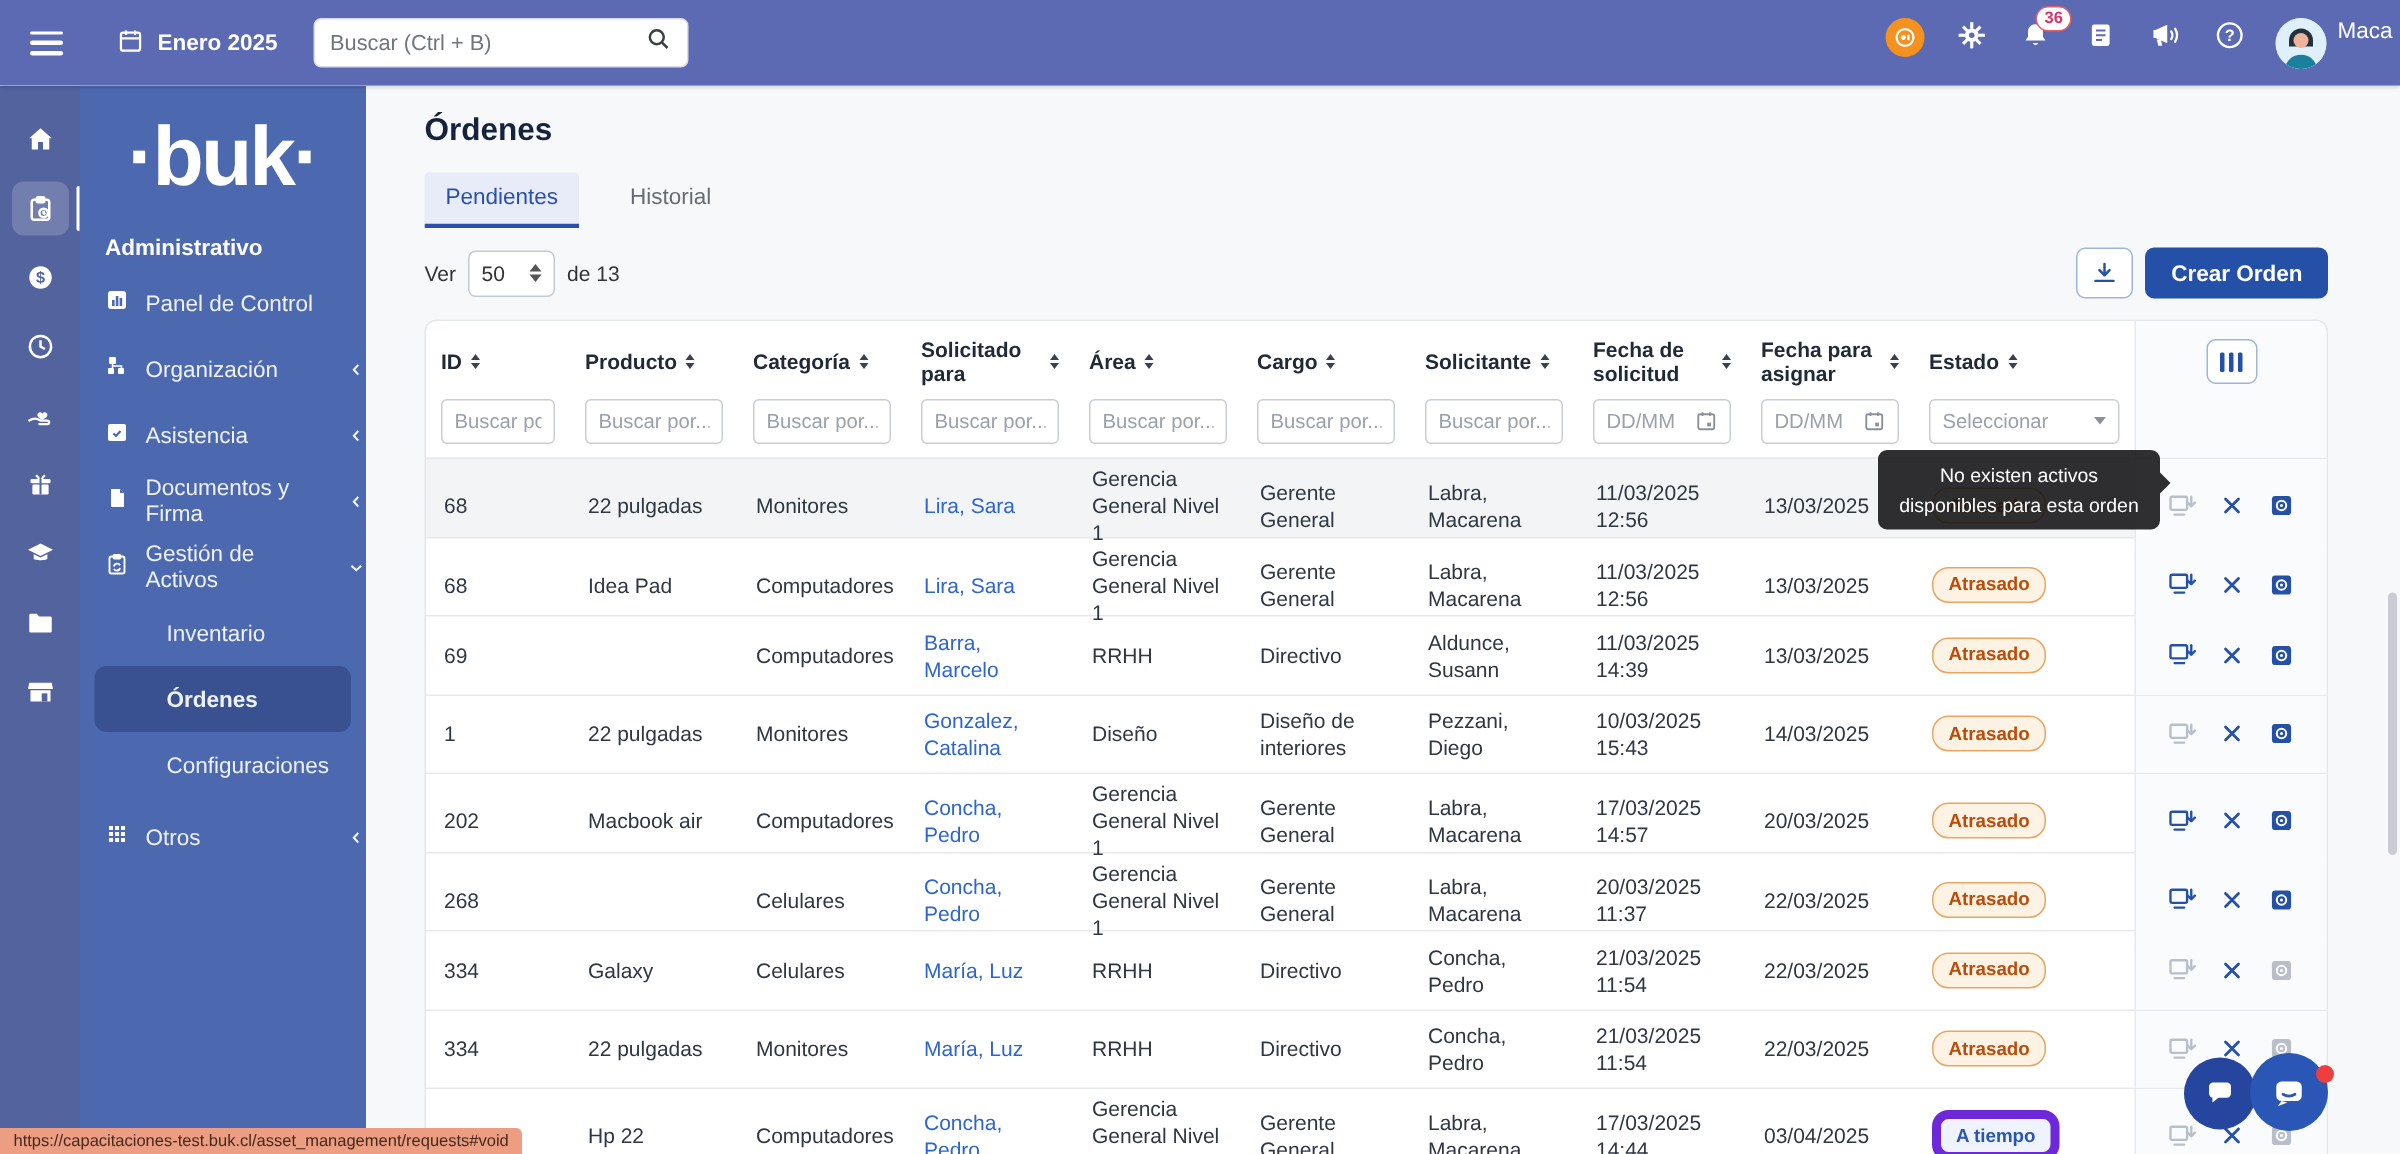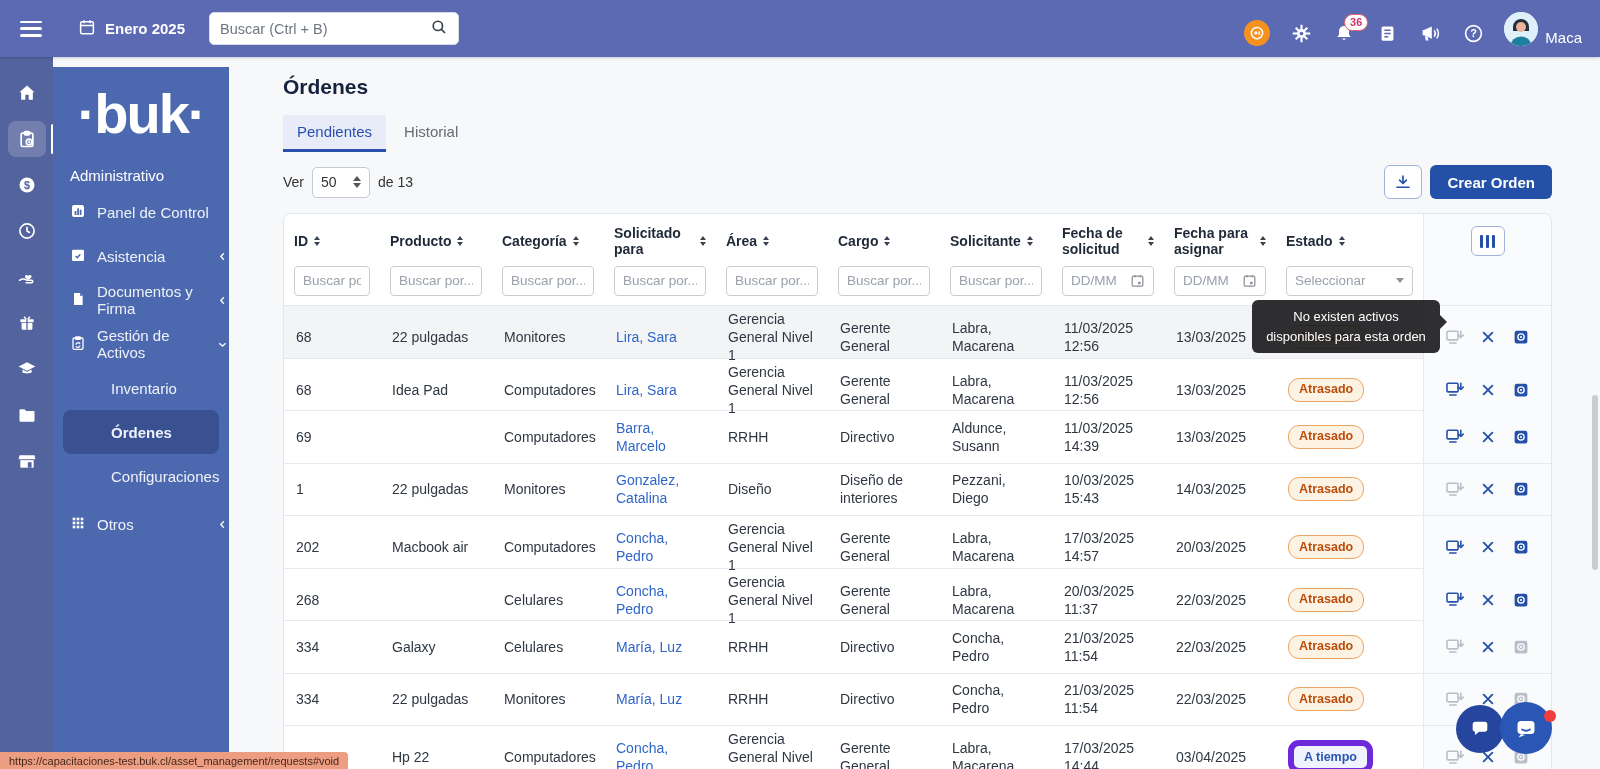--- a/index.html
+++ b/index.html
@@ -10,47 +10,47 @@
   }
 
   
   #topbar{position:fixed;top:0;left:0;width:1600px;height:57px;background:var(--topbar);display:flex;align-items:center;z-index:50;box-shadow:0 1px 3px rgba(0,0,0,.18);}
   .hamburger{width:22px;height:16px;display:flex;flex-direction:column;justify-content:space-between;margin-left:20px;cursor:pointer;}
   .hamburger i{height:2.6px;background:#fff;border-radius:2px;}
   .tb-date{display:flex;align-items:center;gap:9px;margin-left:36px;color:#fff;font-size:15px;font-weight:700;}
   .tb-search{margin-left:24px;width:250px;height:33px;background:#fff;border-radius:5px;display:flex;align-items:center;padding:0 10px;border:1px solid #d8dce6;}
   .tb-search input{flex:1;border:none;outline:none;font-size:14.5px;color:#333;background:transparent;}
   .tb-search input::placeholder{color:#6f7680;}
-  .tb-right{margin-left:auto;display:flex;align-items:flex-end;gap:19px;margin-right:18px;}
+  .tb-right{margin-left:auto;display:flex;align-items:flex-start;gap:19px;margin-right:5px;}
   .tb-icon{position:relative;width:24px;height:24px;display:flex;align-items:center;justify-content:center;cursor:pointer;}
   .badge-count{position:absolute;top:-8px;right:-12px;background:#fff;border:1.5px solid #e35d6a;color:#d6336c;font-size:11px;font-weight:700;border-radius:10px;padding:1px 5px;line-height:1.2;}
   .assistant{width:26px;height:26px;border-radius:50%;background:#f5911f;display:flex;align-items:center;justify-content:center;}
   .avatar{width:34px;height:34px;border-radius:50%;overflow:hidden;background:#dff0fa;flex:0 0 auto;}
   .user-name{color:#fff;font-size:15px;margin-left:-12px;}
 
   
   #rail{position:fixed;top:57px;left:0;bottom:0;width:53px;background:var(--rail);display:flex;flex-direction:column;align-items:center;padding-top:18px;gap:10px;z-index:40;}
   .rail-item{position:relative;width:38px;height:36px;border-radius:8px;display:flex;align-items:center;justify-content:center;color:#eef1f8;cursor:pointer;flex:0 0 auto;}
   .rail-item.active{background:rgba(255,255,255,.18);}
   .rail-item.active::after{content:"";position:absolute;right:-8px;top:3px;width:3px;height:30px;background:#fff;border-radius:2px;}
 
   
-  #sidebar{position:fixed;top:57px;left:53px;bottom:0;width:176px;background:var(--sidebar);color:#fff;z-index:40;margin-top:10px;}
+  #sidebar{position:fixed;top:57px;left:53px;bottom:0;width:191px;background:var(--sidebar);color:#fff;z-index:40;}
   .logo{font-size:56px;font-weight:700;color:#fff;text-align:center;margin-top:8px;letter-spacing:-2px;line-height:1.4;}
-  .side-section{font-size:15px;font-weight:400;padding:14px 0 6px 17px;}
+  .side-section{font-size:15px;font-weight:700;padding:14px 0 6px 17px;}
   .side-item{display:flex;align-items:center;gap:11px;height:44px;padding:0 0 0 17px;font-size:15px;color:#eef1f8;cursor:pointer;}
   .side-item .chev{margin-left:auto;display:flex;opacity:.95;}
   .side-sub{display:flex;align-items:center;height:44px;padding-left:48px;font-size:15px;color:#eef1f8;cursor:pointer;margin:0 10px;border-radius:8px;}
   .side-sub.active{background:rgba(13,28,70,.30);font-weight:700;}
   .mt4{margin-top:4px;}
 
   
   #main{position:fixed;top:57px;left:270px;width:1330px;bottom:0;background:#f7f8f9;}
   .page-title{font-size:21px;font-weight:700;color:#15233d;padding:18px 0 0 13px;}
-  .tabs{display:flex;gap:4px;margin:16px 0 0 13px;}
+  .tabs{display:flex;gap:20px;margin:16px 0 0 13px;}
   .tab{padding:8px 14px 9px;font-size:15px;color:#666c75;cursor:pointer;border-bottom:3px solid transparent;}
   .tab.active{color:#2a4fb0;background:#e8ecf8;border-bottom-color:#2a4fb0;border-radius:3px 3px 0 0;font-weight:400;}
   .controls{display:flex;align-items:center;margin:13px 48px 0 13px;font-size:14px;color:#333;}
   .pager-select{display:flex;align-items:center;justify-content:space-between;width:58px;height:31px;border:1px solid #c4cad3;border-radius:5px;background:#fff;margin:0 8px;padding:0 8px;cursor:pointer;}
   .updown{display:flex;flex-direction:column;gap:2px;}
   .updown i{width:0;height:0;border-left:4px solid transparent;border-right:4px solid transparent;}
   .updown .u{border-bottom:5px solid #555;}
   .updown .d{border-top:5px solid #555;}
   .ctrl-right{margin-left:auto;display:flex;gap:8px;}
   .btn-dl{width:38px;height:34px;border:1px solid #9fb4dd;border-radius:6px;background:#fff;display:flex;align-items:center;justify-content:center;color:var(--primary);cursor:pointer;}
@@ -254,20 +254,34 @@
           <rect x="3" y="3" width="18" height="18" rx="3" fill="#fff"></rect>
           <g fill="#4c69b0">
             <rect x="7" y="12" width="2.6" height="6"></rect>
             <rect x="10.8" y="8" width="2.6" height="10"></rect>
             <rect x="14.6" y="10" width="2.6" height="8"></rect>
           </g>
         </svg></span>
     <span>Panel de Control</span>
   </div>
   <div class="side-item">
+    <span><svg width="16" height="16" viewBox="0 0 24 24" fill="#fff">
+          <rect x="4" y="3" width="7" height="7" rx="1"></rect>
+          <rect x="3" y="14" width="6" height="6" rx="1"></rect>
+          <rect x="13" y="14" width="6" height="6" rx="1"></rect>
+          <path d="M7.5 10v2h9v2M7.5 12v2" stroke="#fff" stroke-width="1.6" fill="none"></path>
+        </svg></span>
+    <span>Organización</span>
+    <span class="chev">
+        <svg width="13" height="13" viewBox="0 0 24 24" fill="none" stroke="#fff" stroke-width="2.6">
+          <path d="M14.5 6 9 12l5.5 6"></path>
+        </svg>
+      </span>
+  </div>
+  <div class="side-item">
     <span><svg width="16" height="16" viewBox="0 0 24 24">
           <rect x="3" y="4" width="18" height="17" rx="2" fill="#fff"></rect>
           <path d="M8.5 13.5l2.5 2.5 4.5-5" stroke="#4c69b0" stroke-width="2.2" fill="none"></path>
         </svg></span>
     <span>Asistencia</span>
     <span class="chev">
         <svg width="13" height="13" viewBox="0 0 24 24" fill="none" stroke="#fff" stroke-width="2.6">
           <path d="M14.5 6 9 12l5.5 6"></path>
         </svg>
       </span>

